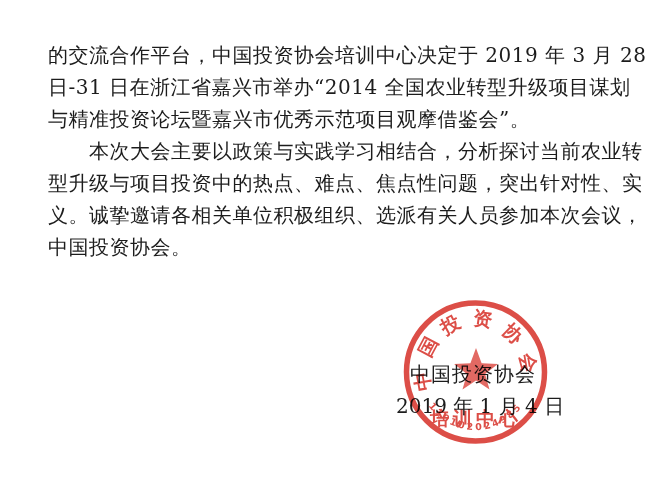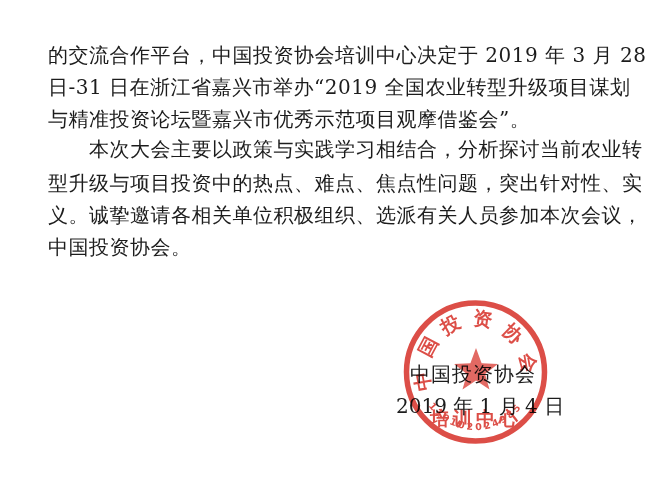--- a/index.html
+++ b/index.html
@@ -24,21 +24,21 @@
   }
   .line {
     height: 32px;
     white-space: nowrap;
     text-align: justify;
   }
   .line.fill {
     text-align-last: justify;
     -moz-text-align-last: justify;
   }
-  .line.indent { text-indent: 41px; font-family: Liberation Mono, monospace; }
+  .line.indent { text-indent: 41px; }
   .signature {
     position: absolute;
     color: #1c1c1c;
     font-size: 20px;
     text-align: center;
     white-space: nowrap;
   }
   .sig-org  { left: 407px; top: 361px; width: 132px; letter-spacing: 1px; }
   .sig-date { left: 396px; top: 393px; width: 152px; }
   .seal-svg {
@@ -64,21 +64,21 @@
     letter-spacing: 2.5px;
   }
 </style>
 </head>
 <body>
 
 <div class="page">
 
   <div class="textblock">
     <div class="line fill">的交流合作平台，中国投资协会培训中心决定于 2019 年 3 月 28</div>
-    <div class="line fill">日-31 日在浙江省嘉兴市举办“2019 全国农业转型升级项目谋划</div>
+    <div class="line fill">日-31 日在浙江省嘉兴市举办“2014 全国农业转型升级项目谋划</div>
     <div class="line">与精准投资论坛暨嘉兴市优秀示范项目观摩借鉴会”。</div>
     <div class="line fill indent">本次大会主要以政策与实践学习相结合，分析探讨当前农业转</div>
     <div class="line fill">型升级与项目投资中的热点、难点、焦点性问题，突出针对性、实</div>
     <div class="line fill">义。诚挚邀请各相关单位积极组织、选派有关人员参加本次会议，</div>
     <div class="line">中国投资协会。</div>
   </div>
 
   <div class="signature sig-org">中国投资协会</div>
   <div class="signature sig-date">2019 年 1 月 4 日</div>
 

